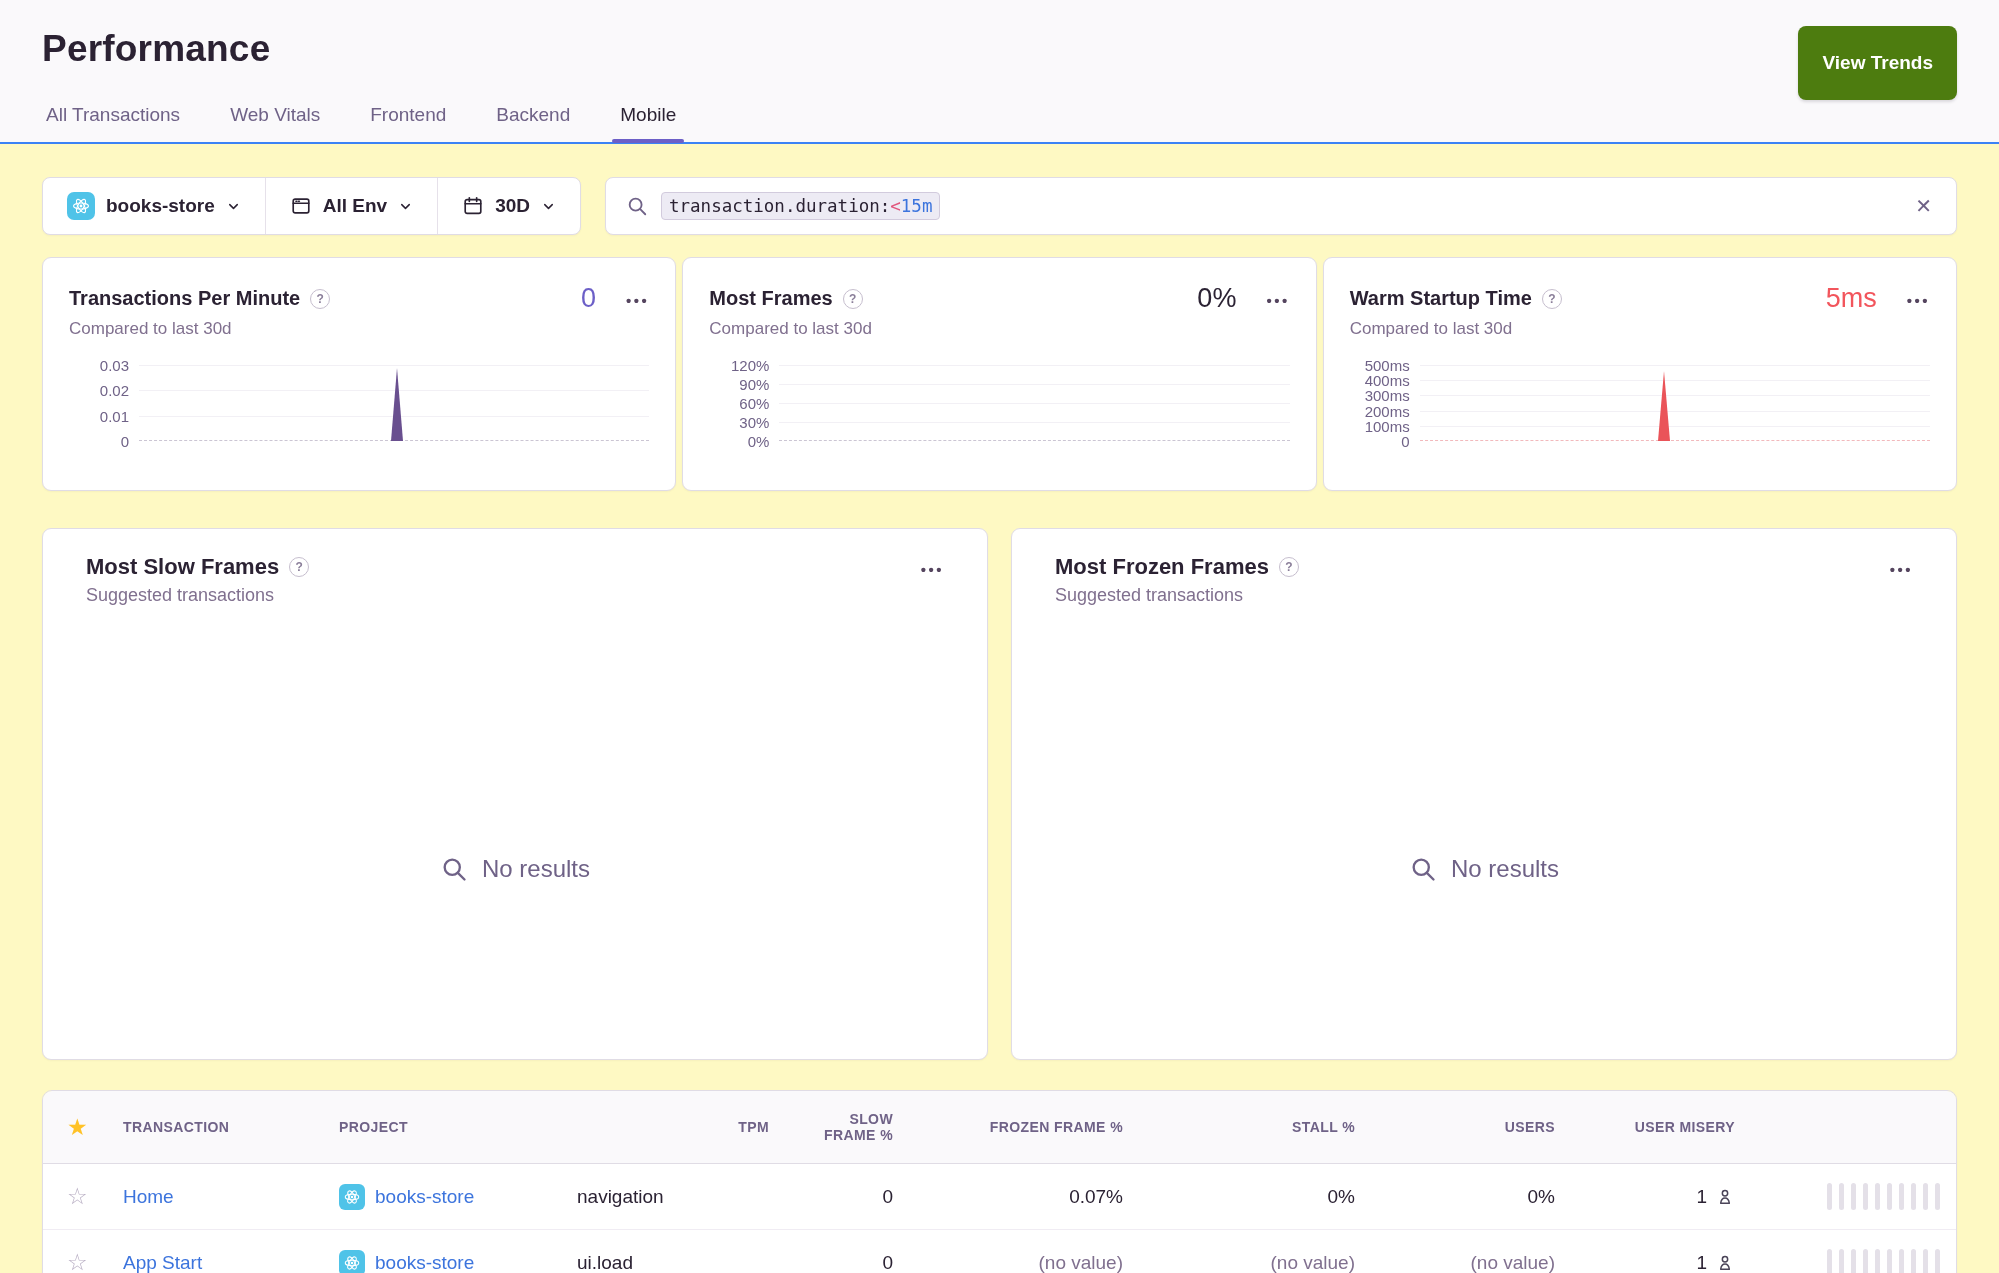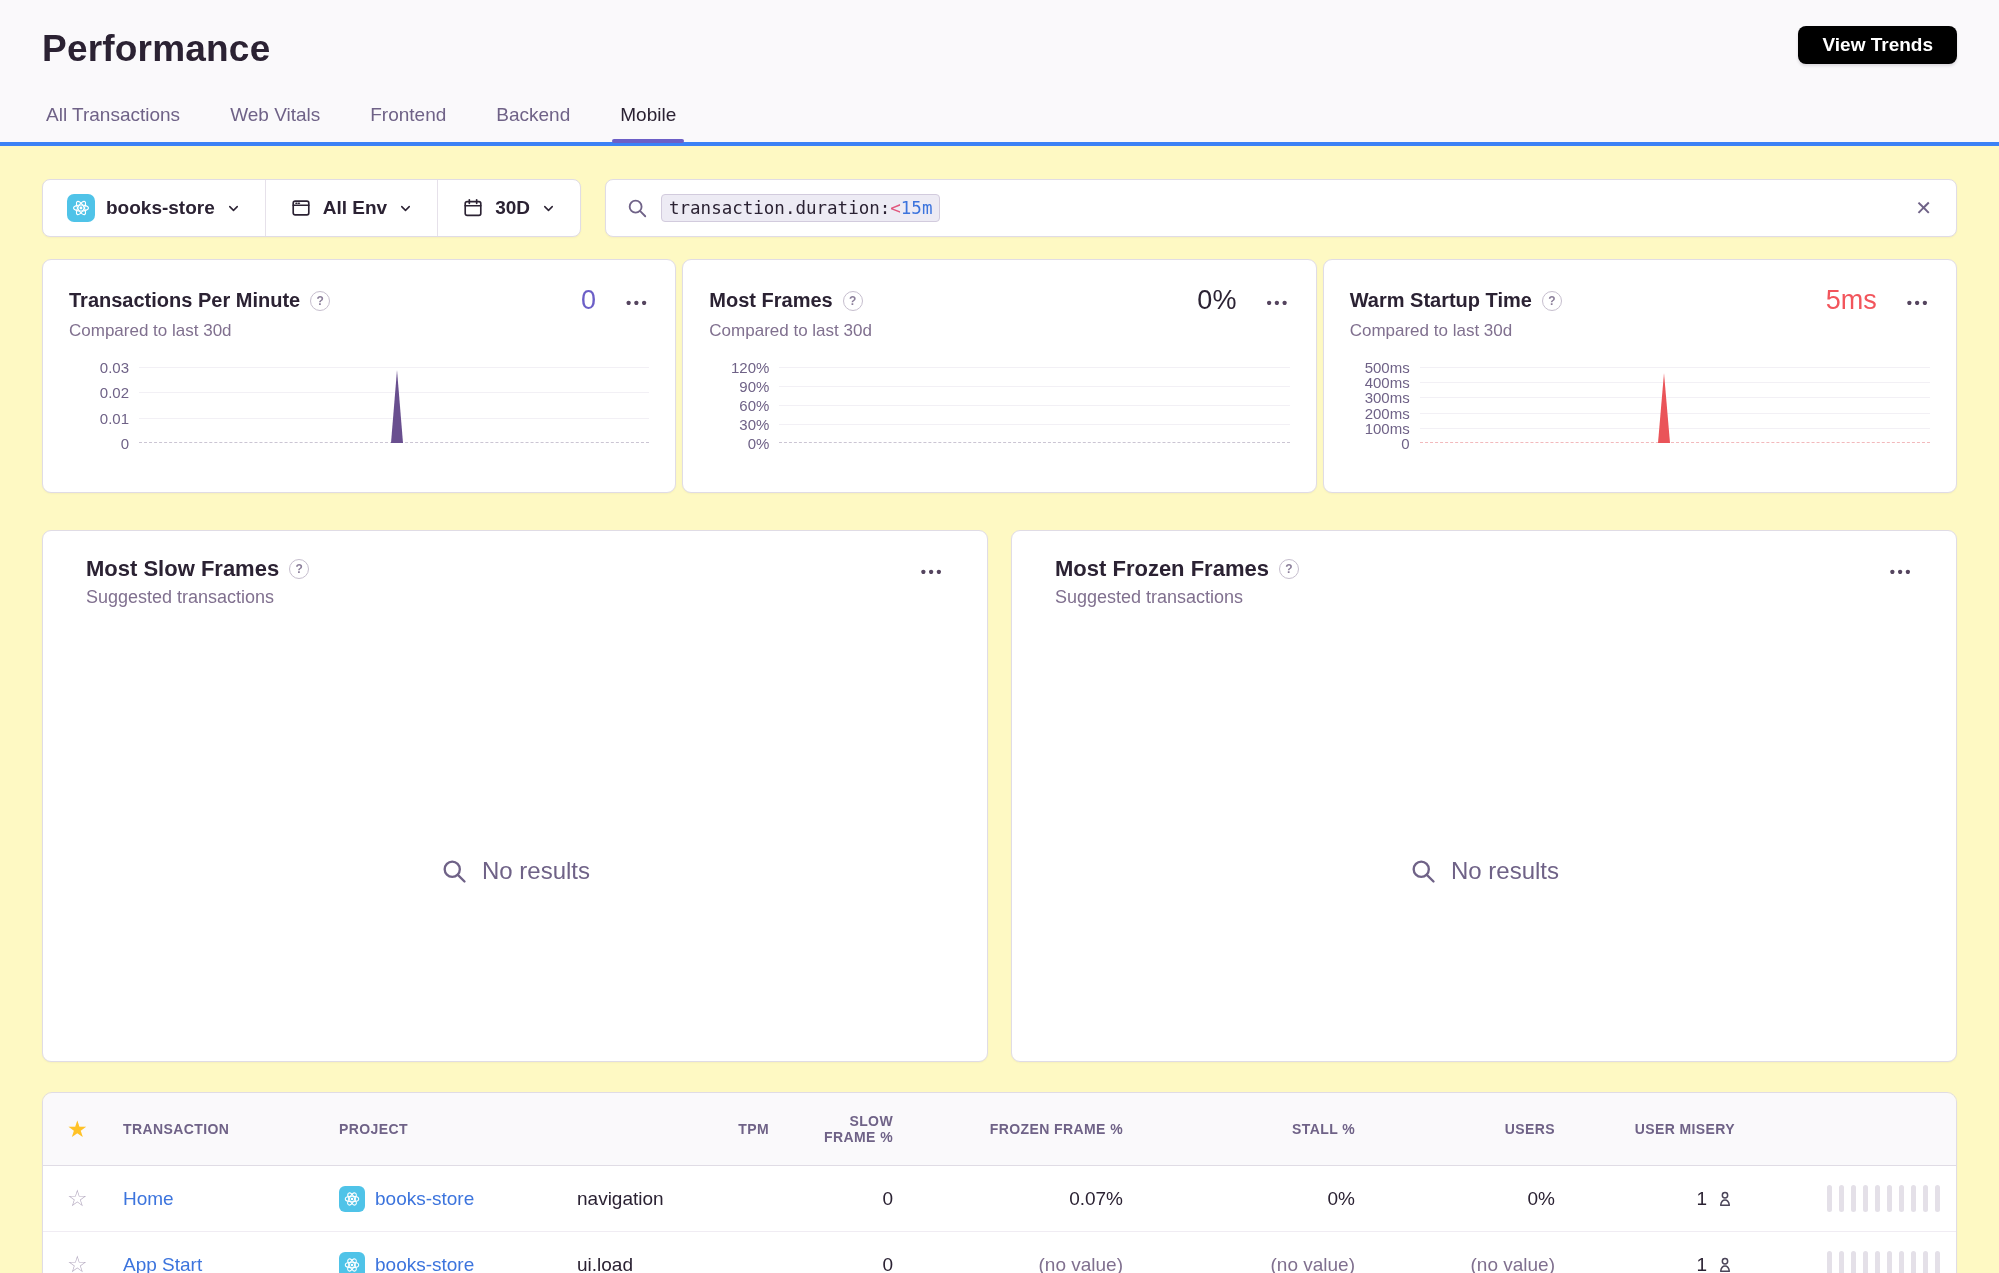--- a/index.html
+++ b/index.html
@@ -1,23 +1,23 @@
 <!DOCTYPE html>
 <html><head>
 <meta charset="utf-8">
 <style>
   * { margin:0; padding:0; box-sizing:border-box; }
   html,body { width:1999px; height:1273px; overflow:hidden; background:#fff;
     font-family:"Liberation Sans","DejaVu Sans",sans-serif; color:#2B2233; }
 
   
-  .page-header { background:#FAF9FB; border-bottom:4px solid #3b82f6; padding:28px 42px 0; position:relative; }
+  .page-header { background:#FAF9FB; border-bottom:2px solid #3b82f6; padding:28px 42px 0; position:relative; }
   .page-title { font-size:37px; font-weight:700; color:#2B2233; letter-spacing:.2px; }
-  .view-trends-btn { position:absolute; right:42px; top:26px; background:#000000; color:#fff;
-    border:none; border-radius:8px; padding:8px 24px; font-size:19px; font-weight:700;
+  .view-trends-btn { position:absolute; right:42px; top:26px; background:#4d7c0f; color:#fff;
+    border:none; border-radius:8px; padding:26px 24px; font-size:19px; font-weight:700;
     font-family:inherit; cursor:pointer; box-shadow:0 2px 3px rgba(43,34,51,.15); }
   .tabs { display:flex; gap:42px; margin-top:34px; }
   .tab { font-size:19px; color:#6F6287; padding:0 4px 16px; cursor:pointer; position:relative; }
   .tab.active { color:#2B2233; font-weight:500; }
   .tab.active::after { content:""; position:absolute; left:-4px; right:-4px; bottom:-1px;
     height:4px; background:#6C5FC7; border-radius:2px; }
 
   
   .main { padding:33px 42px 0; background:#fef9c3; }
 

